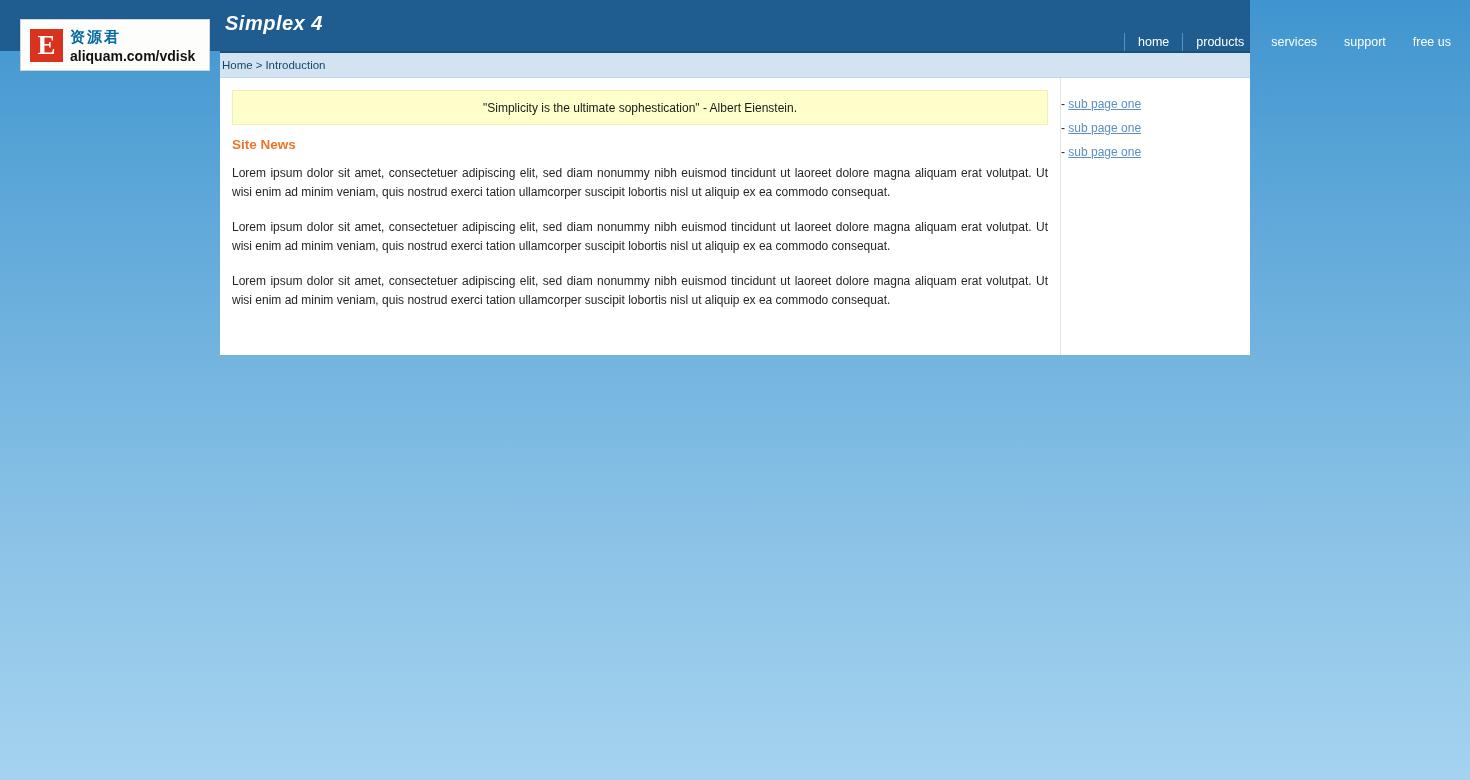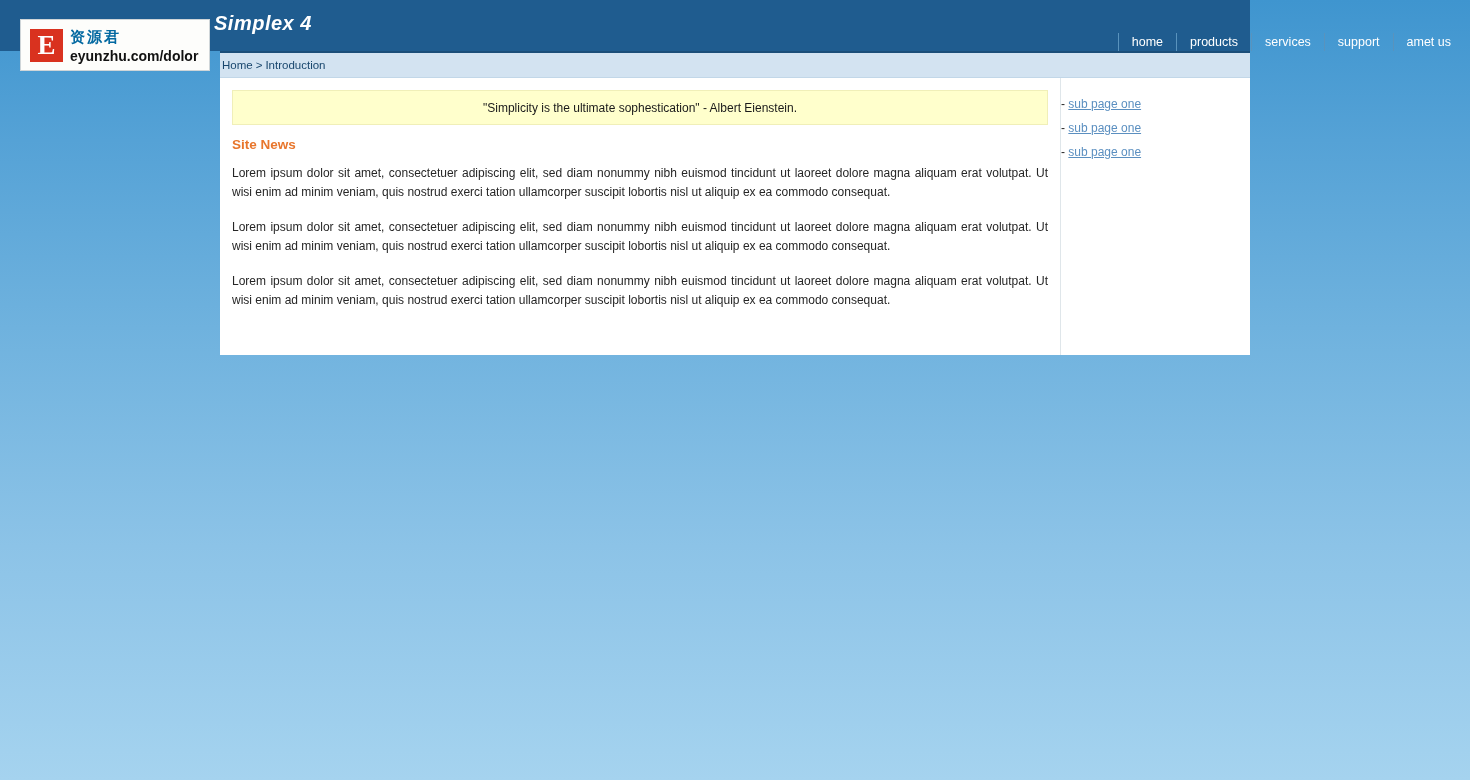--- a/index.html
+++ b/index.html
@@ -66,21 +66,21 @@
   #logo-url {
     font-family: "Liberation Sans", sans-serif;
     font-size: 14px;
     font-weight: bold;
     color: #111111;
     line-height: 16px;
     margin-top: 1px;
   }
   #site-title {
     position: absolute;
-    left: 214px;
+    left: 225px;
     top: 12px;
     font-size: 20px;
     font-weight: bold;
     font-style: italic;
     color: #ffffff;
     letter-spacing: 0.5px;
   }
 
   
   #nav {
@@ -216,32 +216,32 @@
 </style>
 </head>
 <body>
 
 <div id="header-strip"></div>
 
 <div id="logo-box">
   <div id="logo-e">E</div>
   <div id="logo-text-wrap">
     <div id="logo-cn">资源君</div>
-    <div id="logo-url">eyunzhu.com/dolor</div>
+    <div id="logo-url">aliquam.com/vdisk</div>
   </div>
 </div>
 
 <div id="site-title">Simplex 4</div>
 
 <div id="nav">
   <a href="#" class="nav-item first">home</a>
   <a href="#" class="nav-item">products</a>
   <a href="#" class="nav-item">services</a>
   <a href="#" class="nav-item">support</a>
-  <a href="#" class="nav-item last">amet us</a>
+  <a href="#" class="nav-item last">free us</a>
 </div>
 
 <div id="page">
 
   <div id="breadcrumb-bar">
     <a href="#" class="crumb">Home</a>
     <span class="crumb-sep">&gt;</span>
     <span class="crumb-current">Introduction</span>
   </div>
 

